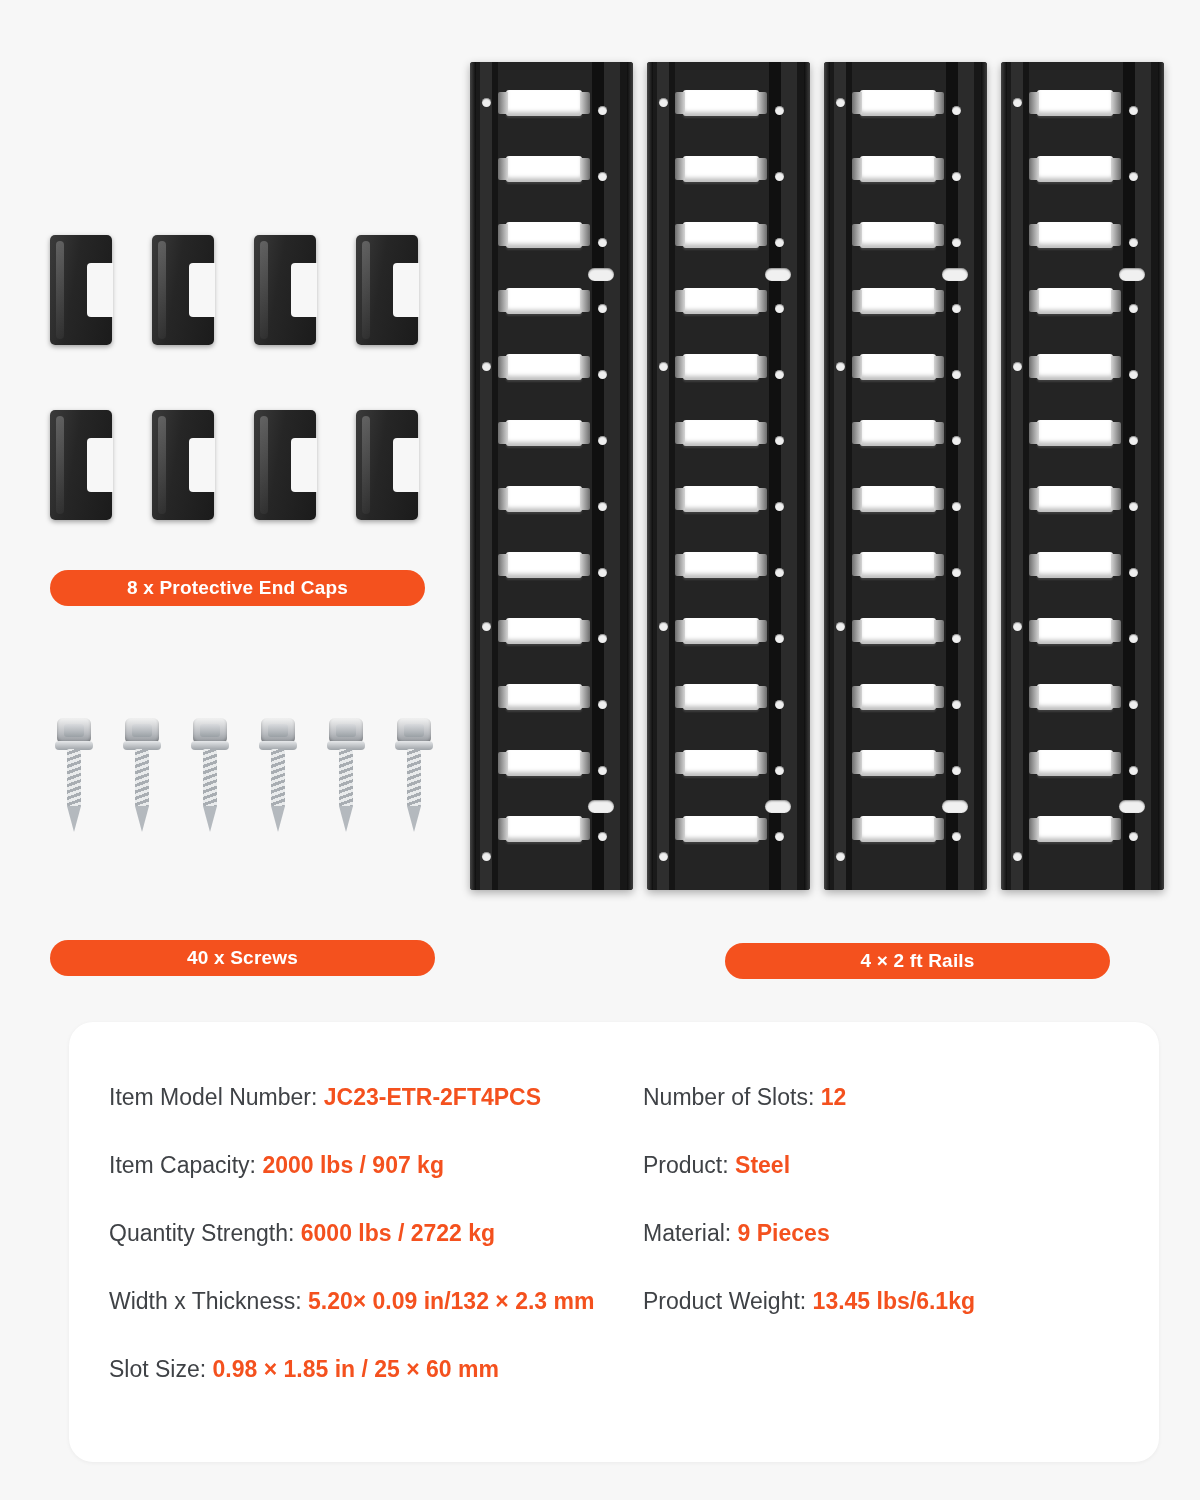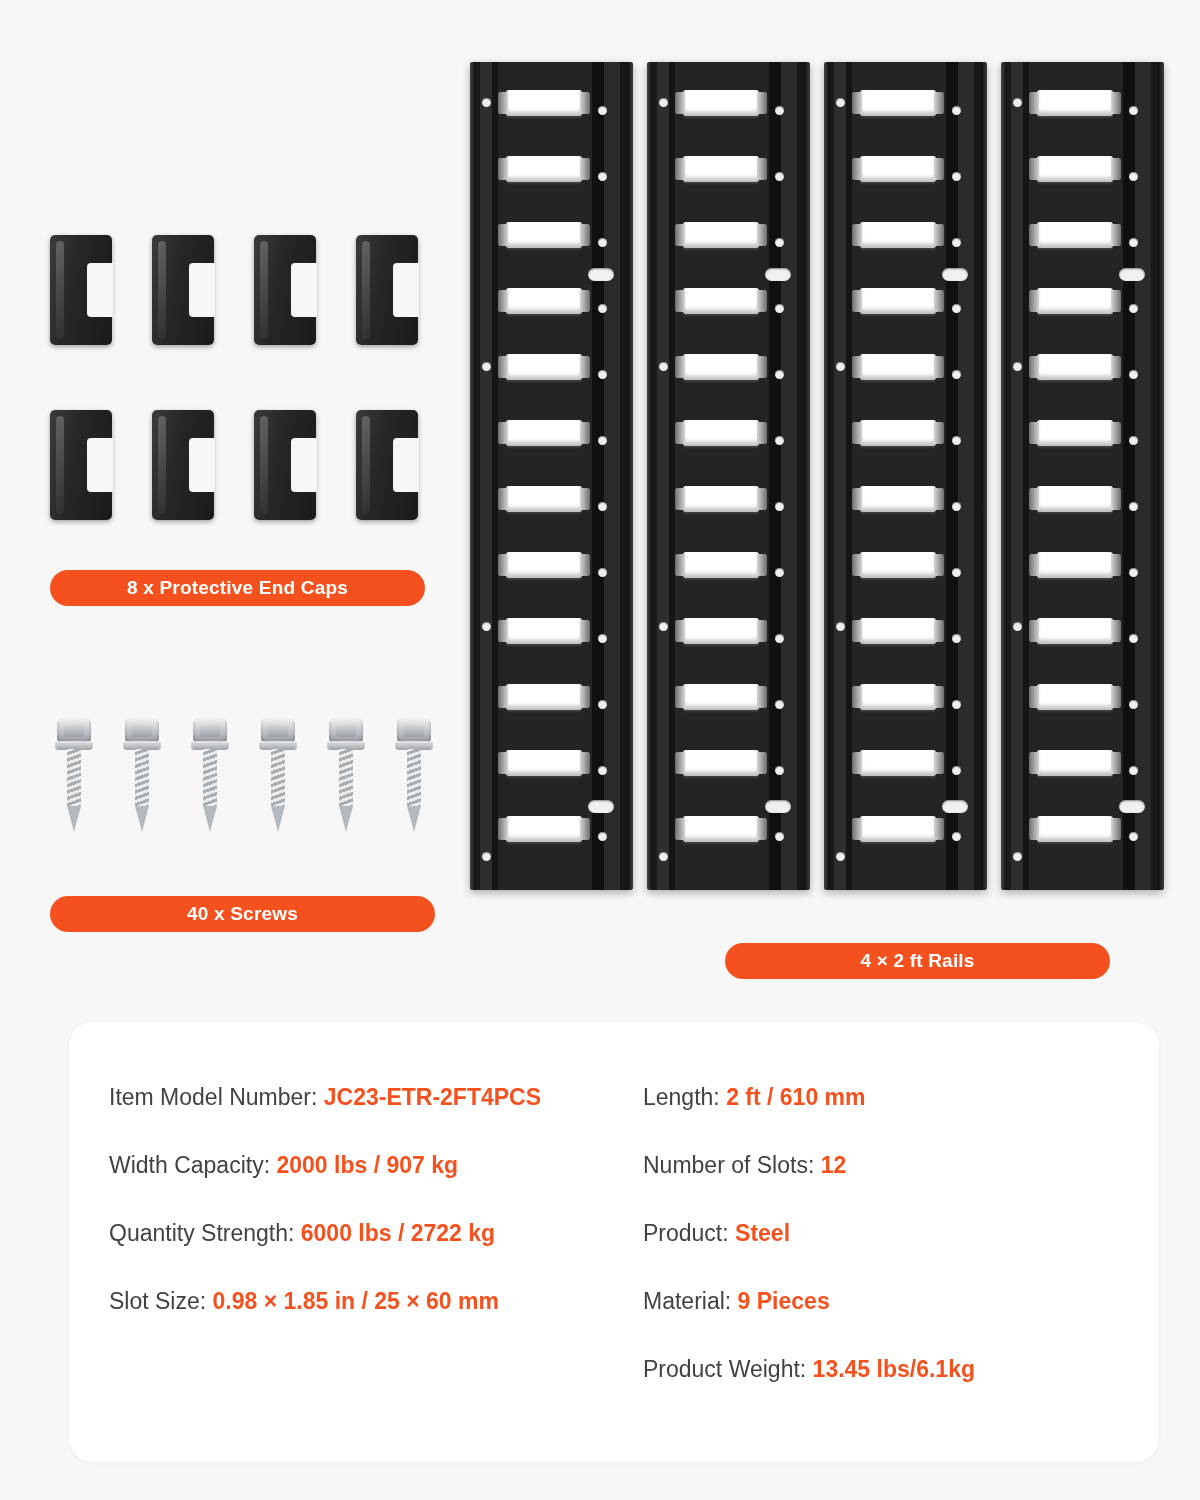--- a/index.html
+++ b/index.html
@@ -151,21 +151,21 @@
     background: #f4511e;
     color: #fff;
     border-radius: 20px;
     font-size: 19px;
     font-weight: bold;
     display: flex; align-items: center; justify-content: center;
     height: 36px;
     letter-spacing: .2px;
   }
   #pill-caps   { left: 50px;  top: 570px; width: 375px; }
-  #pill-screws { left: 50px;  top: 896px; width: 385px; }
+  #pill-screws { left: 50px;  top: 940px; width: 385px; }
   #pill-rails  { left: 725px; top: 943px; width: 385px; }
 
   
   #spec-card {
     position: absolute;
     left: 69px; top: 1022px;
     width: 1090px; height: 440px;
     background: #fff;
     border-radius: 24px;
     box-shadow: 0 1px 4px rgba(0,0,0,.05);
@@ -421,26 +421,26 @@
         <div class="oval" style="top: 738px;"></div>
       </div>
   </div>
 
   <div class="pill" id="pill-rails">4 × 2 ft Rails</div>
 
   <div id="spec-card">
     <div class="spec-cols">
       <div class="spec-col left" id="spec-left">
           <div class="spec-row"><span>Item Model Number: </span><span class="val">JC23-ETR-2FT4PCS</span></div>
-          <div class="spec-row"><span>Width Capacity: </span><span class="val">2000 lbs / 907 kg</span></div>
+          <div class="spec-row"><span>Item Capacity: </span><span class="val">2000 lbs / 907 kg</span></div>
           <div class="spec-row"><span>Quantity Strength: </span><span class="val">6000 lbs / 2722 kg</span></div>
+          <div class="spec-row"><span>Width x Thickness: </span><span class="val">5.20× 0.09 in/132 × 2.3 mm</span></div>
           <div class="spec-row"><span>Slot Size: </span><span class="val">0.98  × 1.85 in / 25 × 60 mm</span></div>
         </div>
       <div class="spec-col right" id="spec-right">
-          <div class="spec-row"><span>Length: </span><span class="val">2 ft / 610 mm</span></div>
           <div class="spec-row"><span>Number of Slots: </span><span class="val">12</span></div>
           <div class="spec-row"><span>Product: </span><span class="val">Steel</span></div>
           <div class="spec-row"><span>Material: </span><span class="val">9 Pieces</span></div>
           <div class="spec-row"><span>Product Weight: </span><span class="val">13.45 lbs/6.1kg</span></div>
         </div>
     </div>
   </div>
 
 </div>
 

